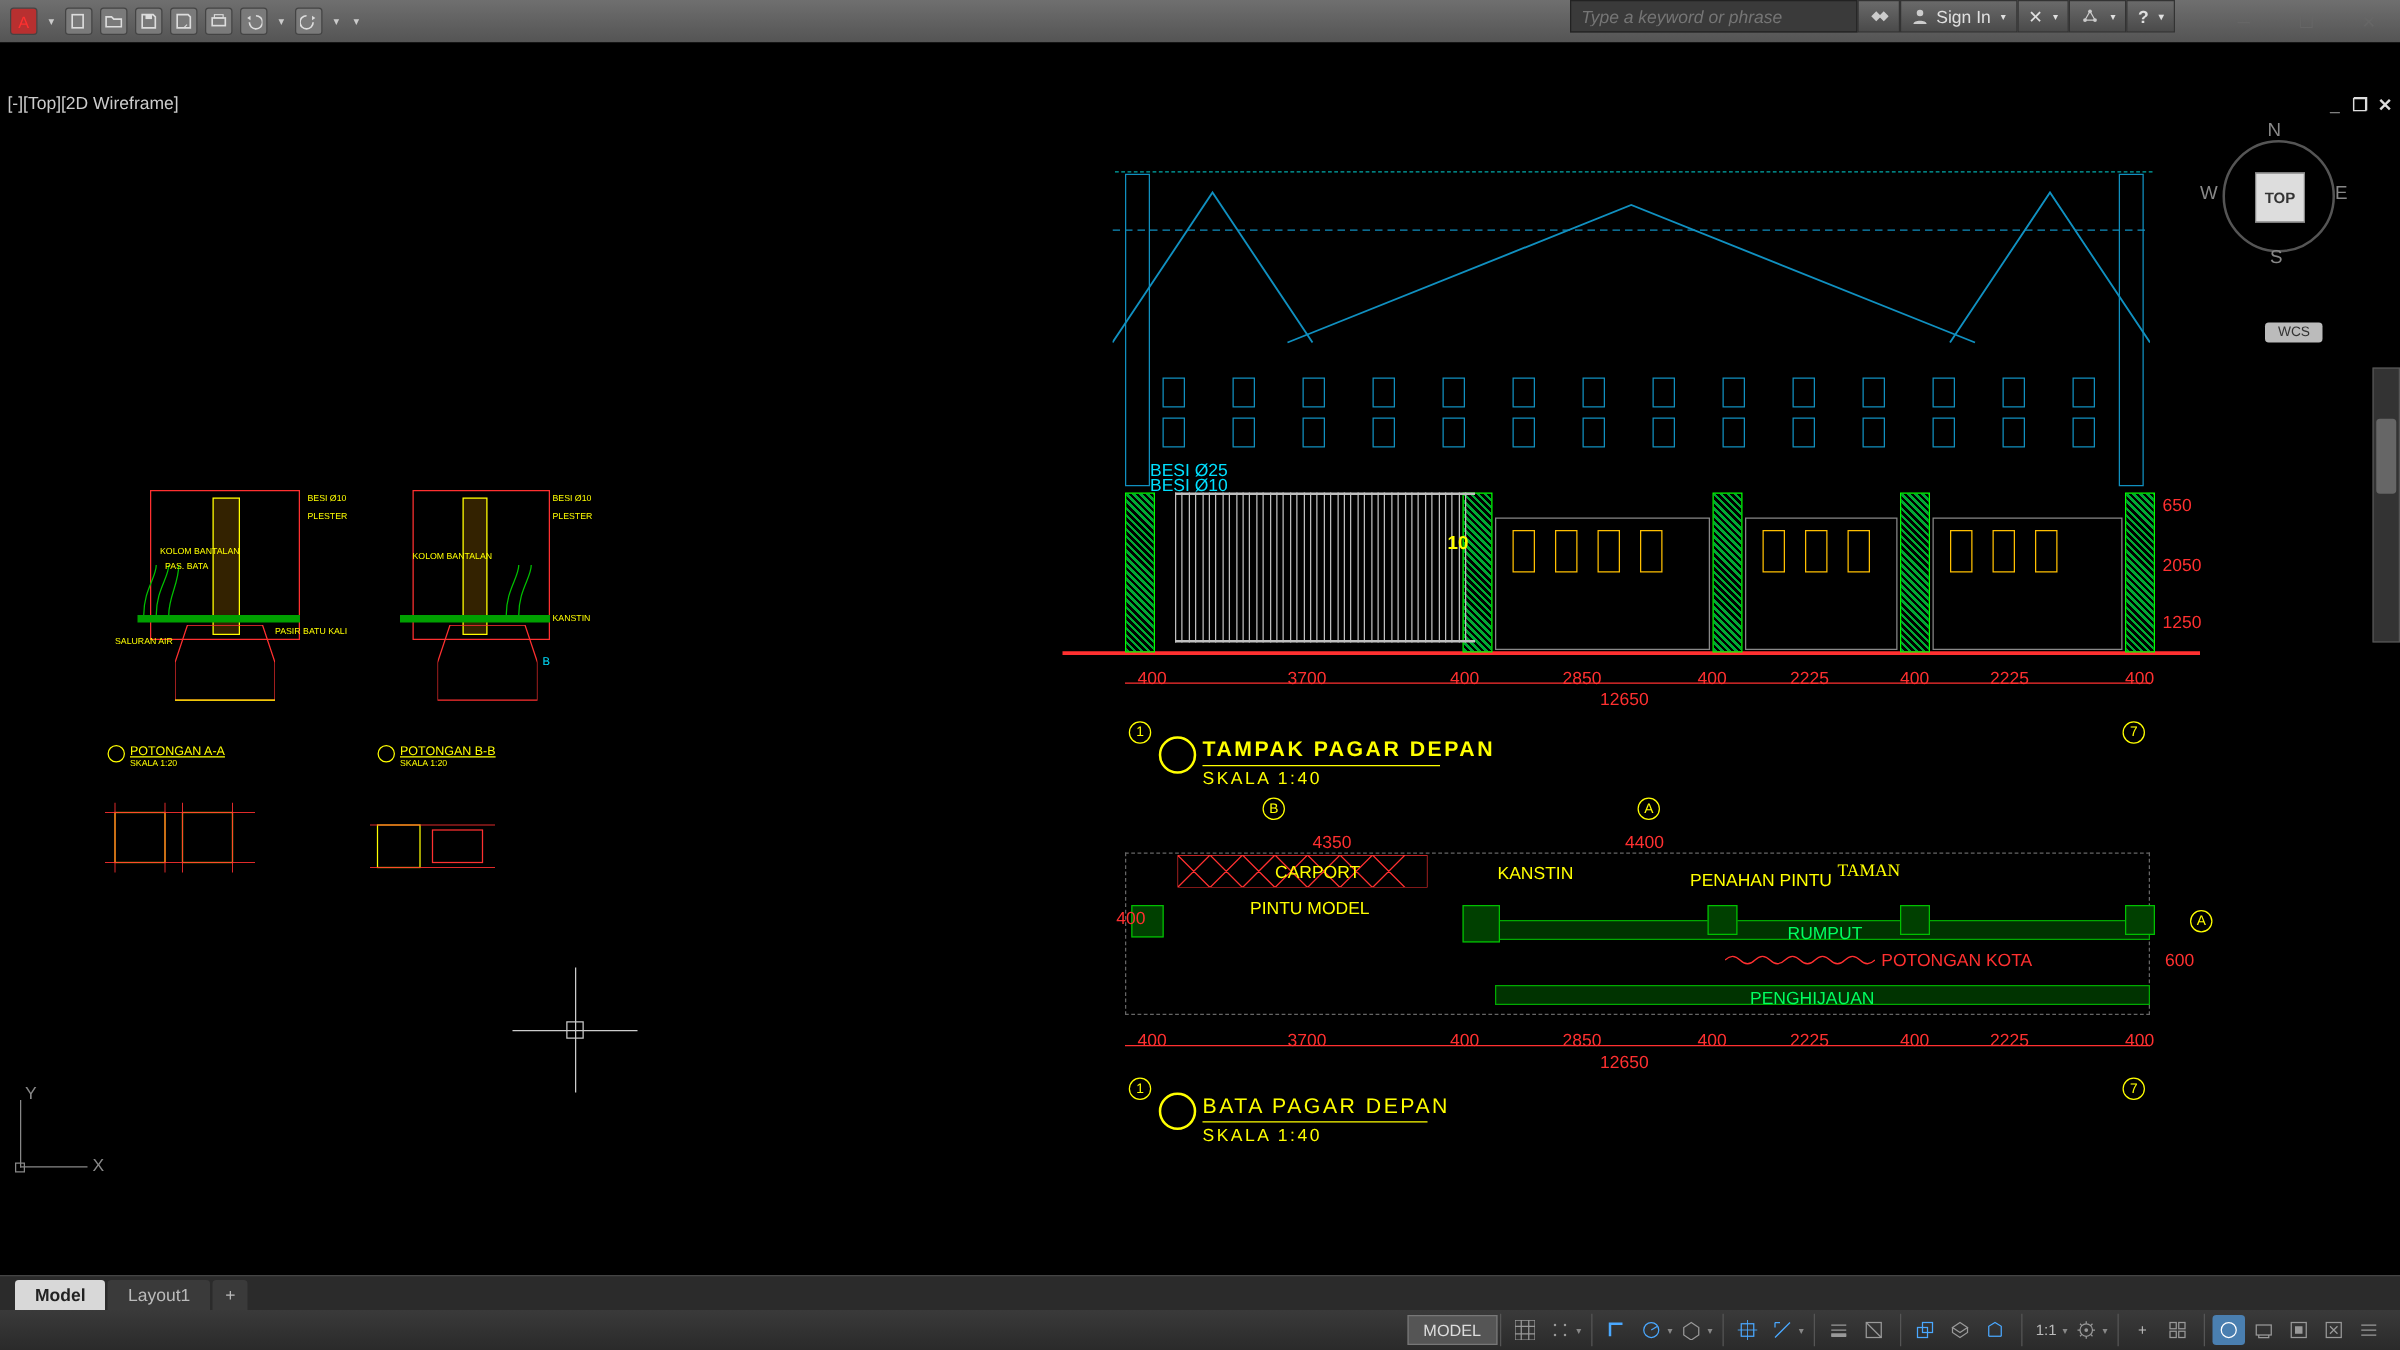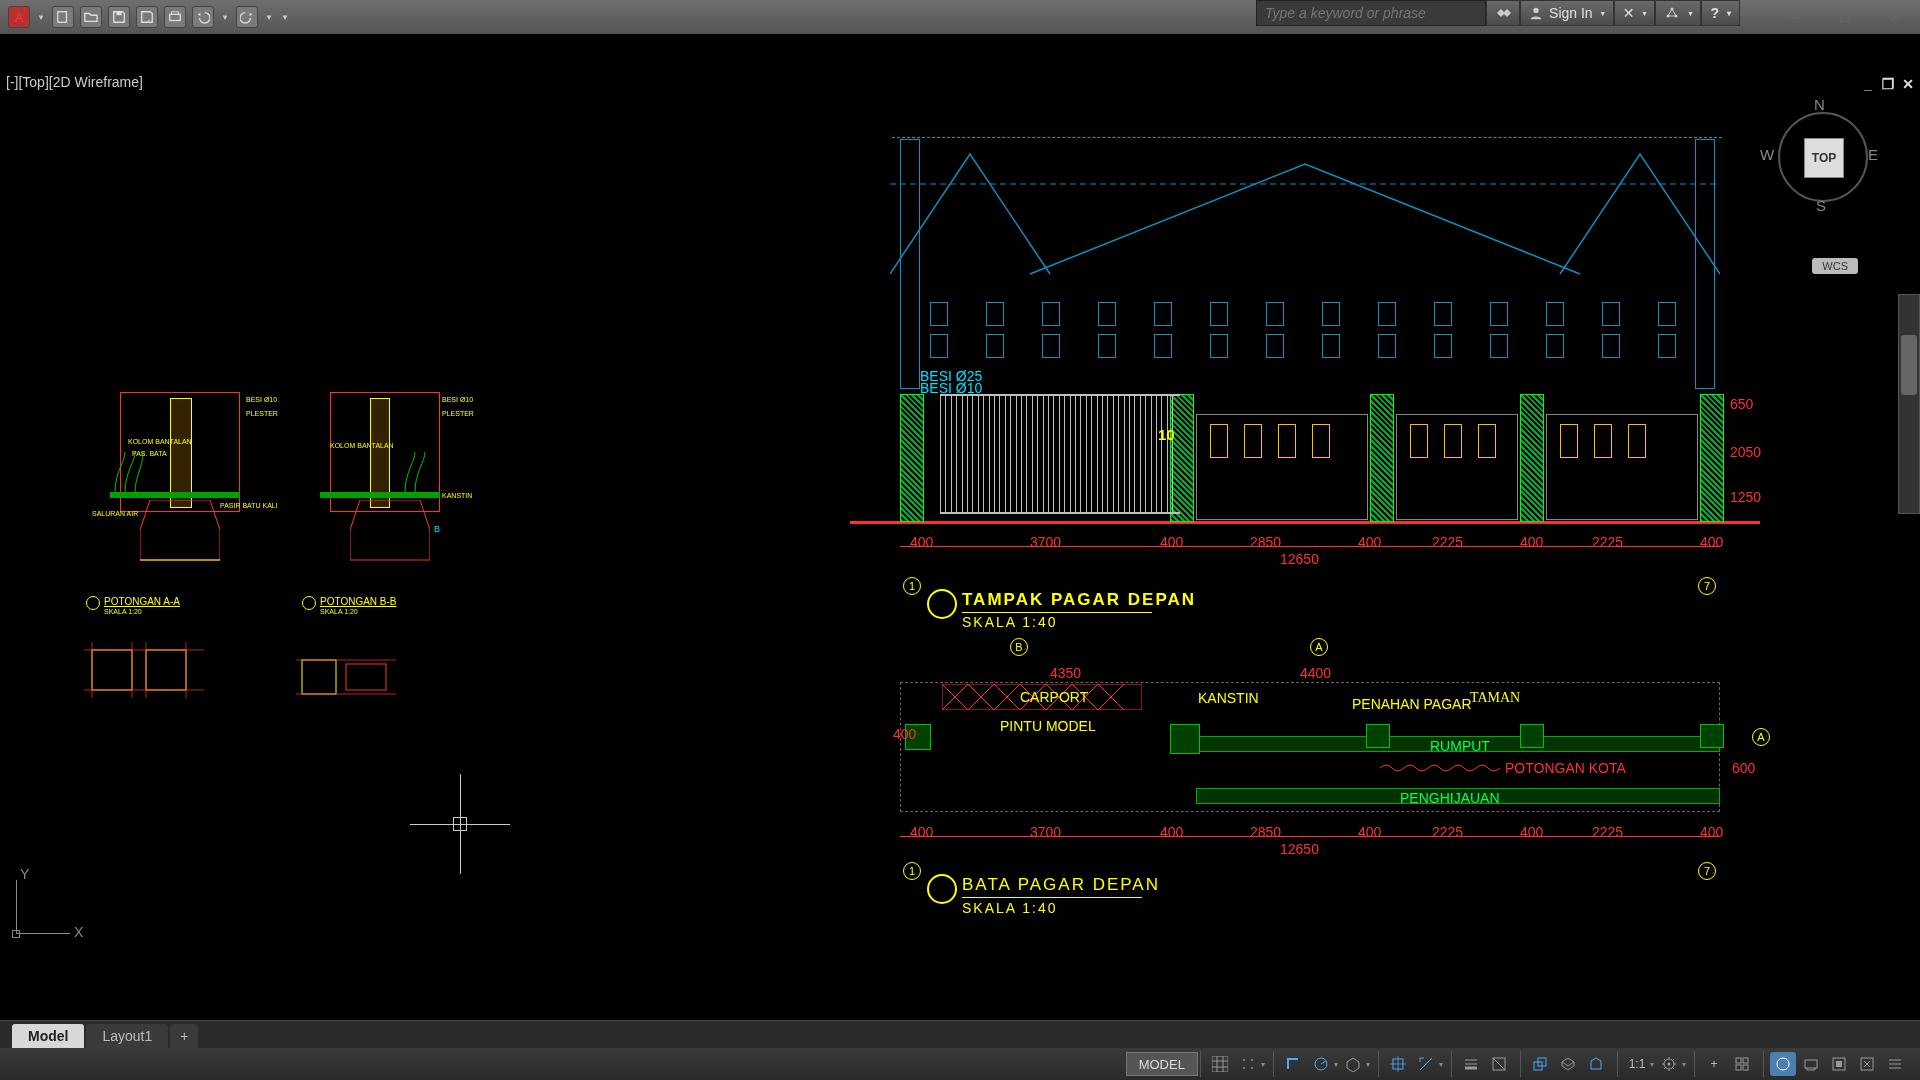--- a/index.html
+++ b/index.html
@@ -368,21 +368,21 @@
     <div class="dwg-label red small" style="top:631px;left:1300px;">4400</div>
 
     <div class="rect" style="top:648px;left:900px;width:820px;height:130px;border:1px dashed #666;"></div>
 
     <svg style="position:absolute;top:650px;left:942px;width:200px;height:26px;">
         <path d="M0 0h200v26H0z M0 0l26 26M26 0L0 26 M26 0l26 26M52 0L26 26 M52 0l26 26M78 0L52 26 M78 0l26 26M104 0L78 26 M104 0l26 26M130 0L104 26 M130 0l26 26M156 0L130 26 M156 0l26 26M182 0L156 26" stroke="#ff3030" fill="none"></path>
       </svg>
     <div class="dwg-label yellow small" style="top:655px;left:1020px;">CARPORT</div>
     <div class="dwg-label yellow small" style="top:684px;left:1000px;">PINTU MODEL</div>
     <div class="dwg-label yellow small" style="top:656px;left:1198px;">KANSTIN</div>
-    <div class="dwg-label yellow small" style="top:662px;left:1352px;">PENAHAN PAGAR</div>
+    <div class="dwg-label yellow small" style="top:662px;left:1352px;">PENAHAN PINTU</div>
     <div class="dwg-label yellow small" style="top:656px;left:1470px;font-family:Liberation Serif, serif;">TAMAN</div>
 
     <div style="position:absolute;top:702px;left:1196px;width:524px;height:16px;background:#003300;border:1px solid #00aa00;"></div>
     <div class="dwg-label green small" style="top:704px;left:1430px;">RUMPUT</div>
 
     <svg style="position:absolute;top:728px;left:1380px;width:120px;height:12px;">
         <path d="M0 6q6-6 12 0t12 0 12 0 12 0 12 0 12 0 12 0 12 0 12 0 12 0" stroke="#ff3030" fill="none"></path>
       </svg>
     <div class="dwg-label red small" style="top:726px;left:1505px;">POTONGAN KOTA</div>
 

